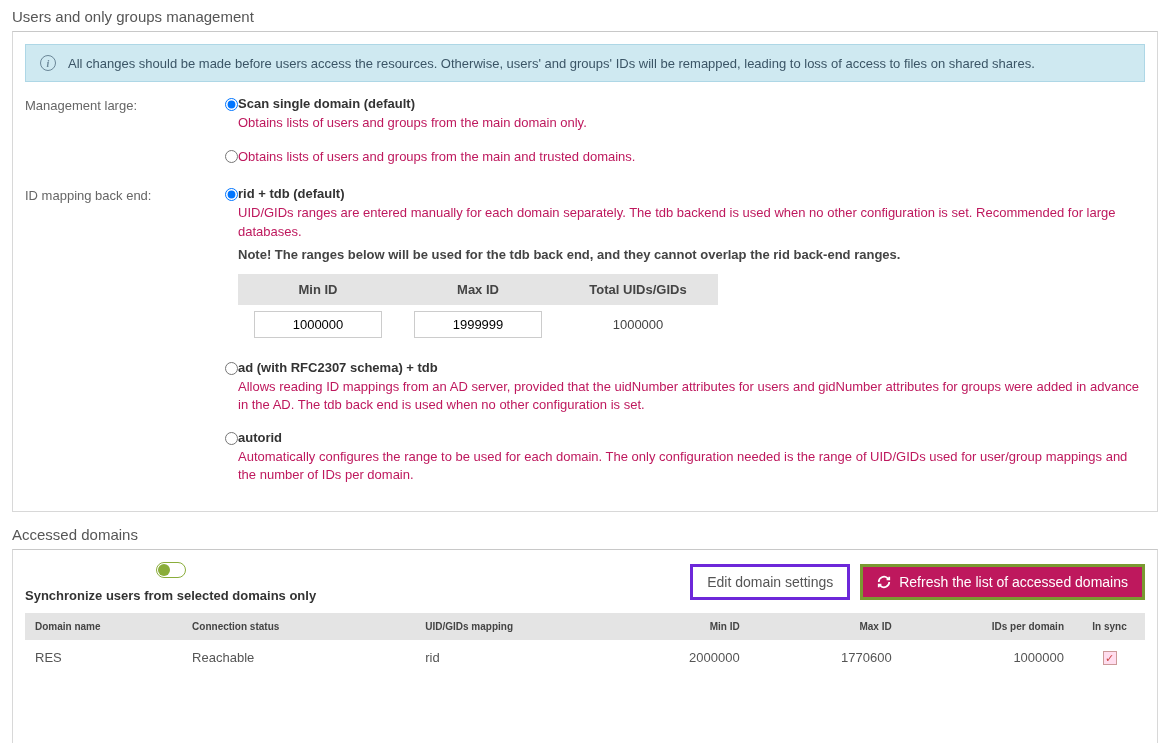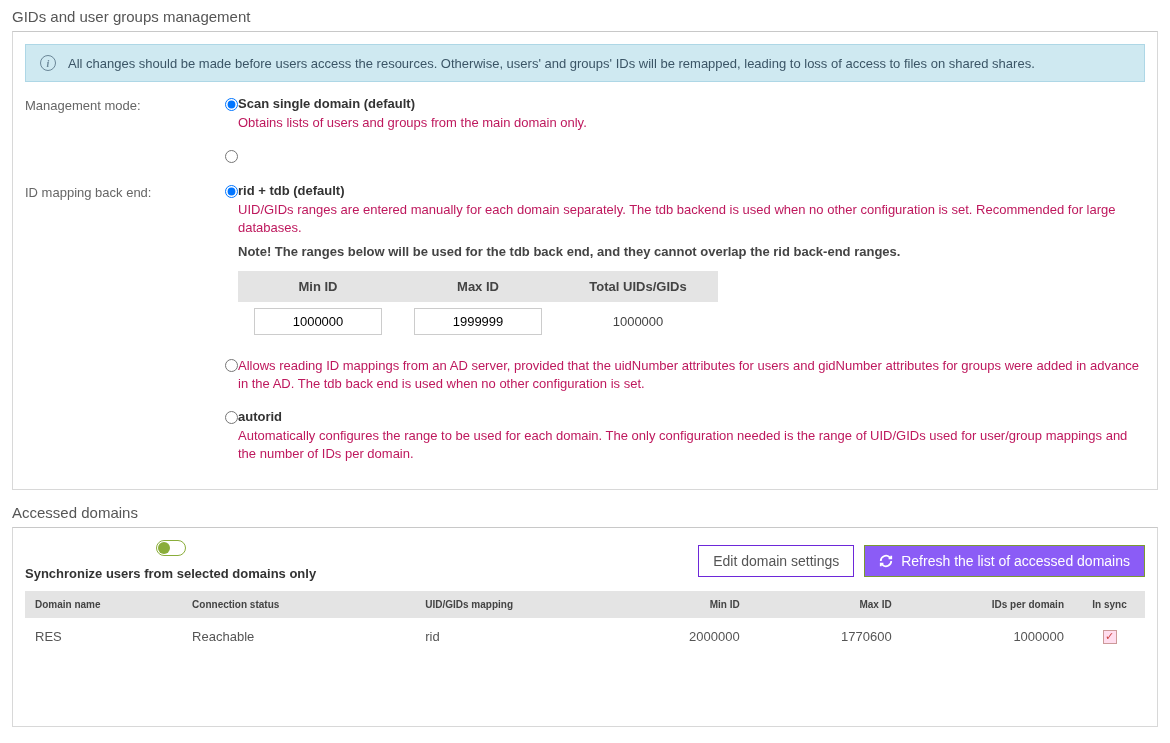--- a/index.html
+++ b/index.html
@@ -114,26 +114,26 @@
     background: #8aad3a;
   }
   .toolbar-right { display:flex; gap:10px; }
   .btn {
     display: inline-flex;
     align-items: center;
     gap: 8px;
     padding: 7px 14px;
     font-size: 14px;
     cursor: pointer;
-    border: 1px solid #6d28d9;
+    border: 3px solid #6d28d9;
     background: #fff;
     color: #555;
   }
   .btn-primary {
-    background: #8b5cf6;
+    background: #be185d;
     color: #fff;
     border-color: #7a9a31;
   }
   .refresh-icon {
     width: 14px; height: 14px;
     display:inline-block;
   }
   .refresh-icon svg { display:block; }
 
   
@@ -160,42 +160,43 @@
     display: inline-flex;
     align-items: center;
     justify-content: center;
     color: #c44;
     font-size: 11px;
   }
 </style>
 </head>
 <body>
 
-<div class="section-title">GIDs and user groups management</div>
+<div class="section-title">Users and only groups management</div>
 
 <div class="panel">
 
   <div class="info-banner">
     <span class="info-icon">i</span>
     <span>All changes should be made before users access the resources. Otherwise, users' and groups' IDs will be remapped, leading to loss of access to files on shared shares.</span>
   </div>
 
   <div class="form-row">
-    <div class="form-label">Management mode:</div>
+    <div class="form-label">Management large:</div>
     <div class="form-content">
       <div class="radio-block">
         <input type="radio" name="mgmt" checked="" style="">
         <div class="radio-text">
           <div class="radio-title">Scan single domain (default)</div>
           <div class="radio-desc">Obtains lists of users and groups from the main domain only.</div>
         </div>
       </div>
       <div class="radio-block">
         <input type="radio" name="mgmt" style="">
         <div class="radio-text">
+          <div class="radio-desc">Obtains lists of users and groups from the main and trusted domains.</div>
         </div>
       </div>
     </div>
   </div>
 
   <div class="form-row" style="margin-top:20px;">
     <div class="form-label">ID mapping back end:</div>
     <div class="form-content">
       <div class="radio-block">
         <input type="radio" name="idmap" checked="" style="">
@@ -217,20 +218,21 @@
               <td class="static">1000000</td>
             </tr>
           </tbody>
             </table>
         </div>
       </div>
 
       <div class="radio-block">
         <input type="radio" name="idmap" style="">
         <div class="radio-text">
+          <div class="radio-title">ad (with RFC2307 schema) + tdb</div>
           <div class="radio-desc">Allows reading ID mappings from an AD server, provided that the uidNumber attributes for users and gidNumber attributes for groups were added in advance in the AD. The tdb back end is used when no other configuration is set.</div>
         </div>
       </div>
 
       <div class="radio-block">
         <input type="radio" name="idmap" style="">
         <div class="radio-text">
           <div class="radio-title">autorid</div>
           <div class="radio-desc">Automatically configures the range to be used for each domain. The only configuration needed is the range of UID/GIDs used for user/group mappings and the number of IDs per domain.</div>
         </div>

